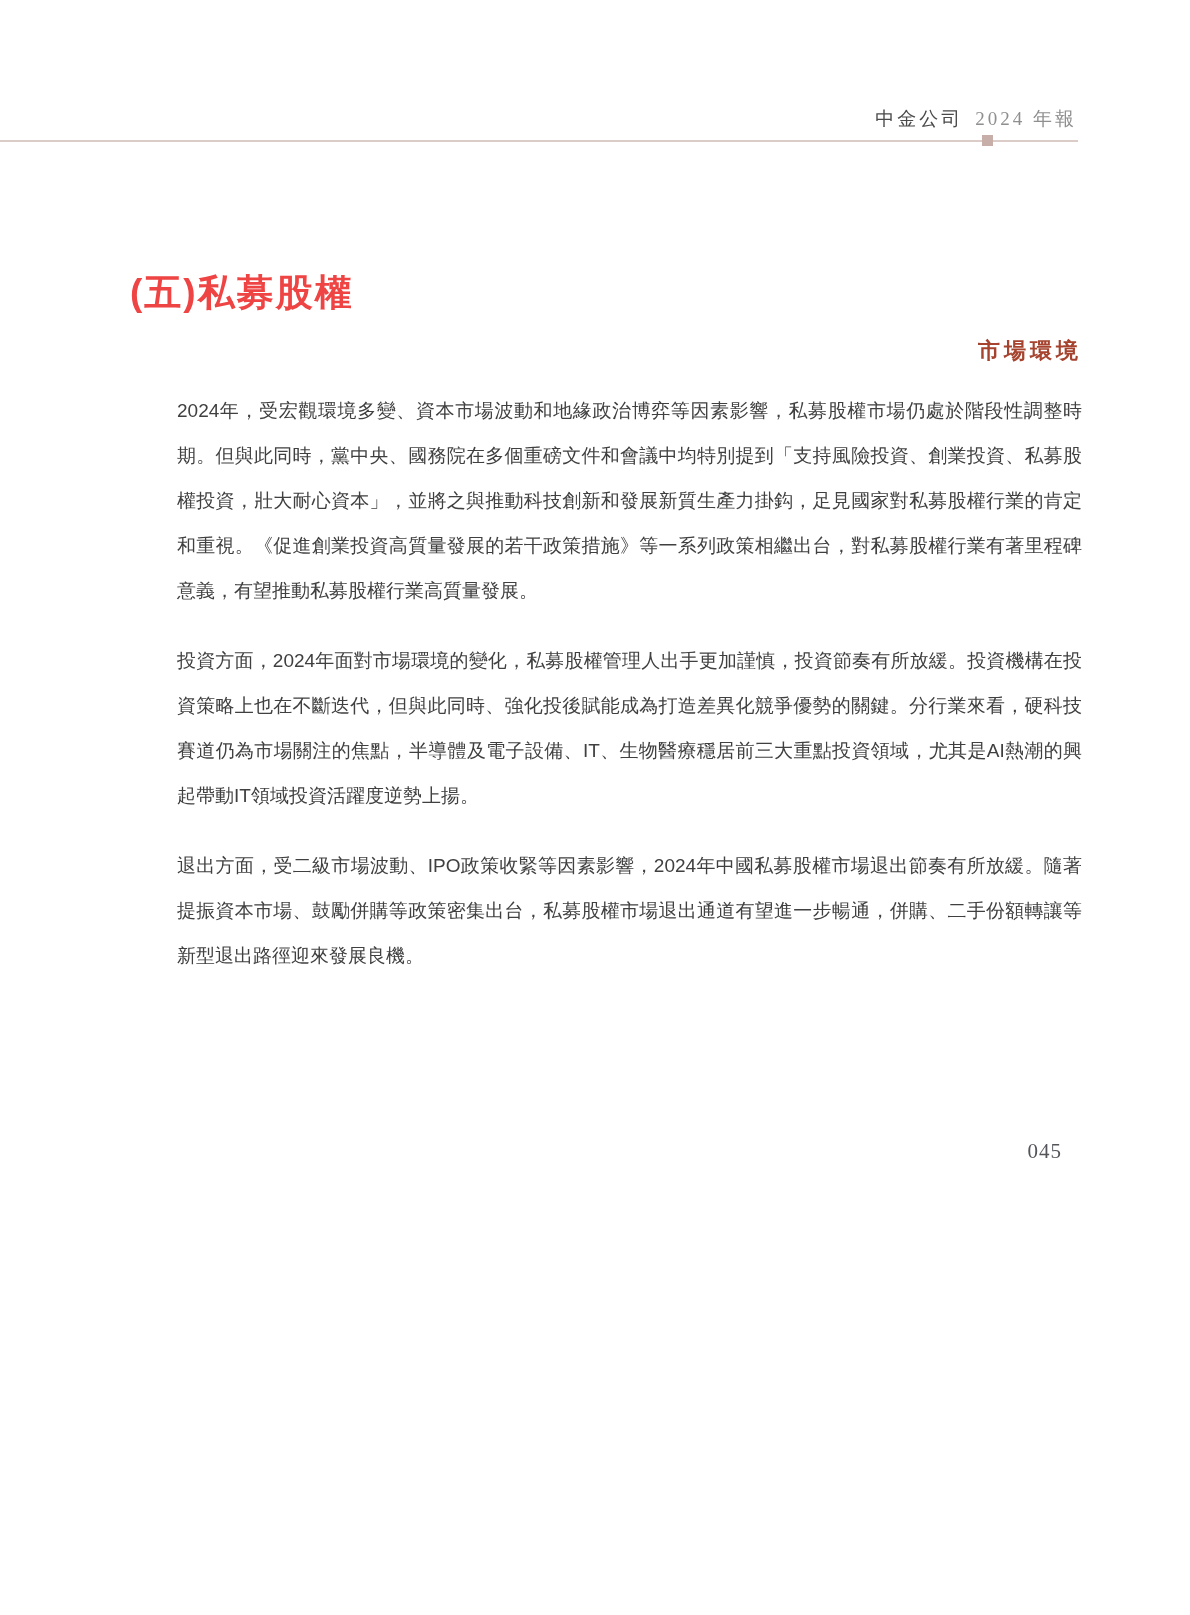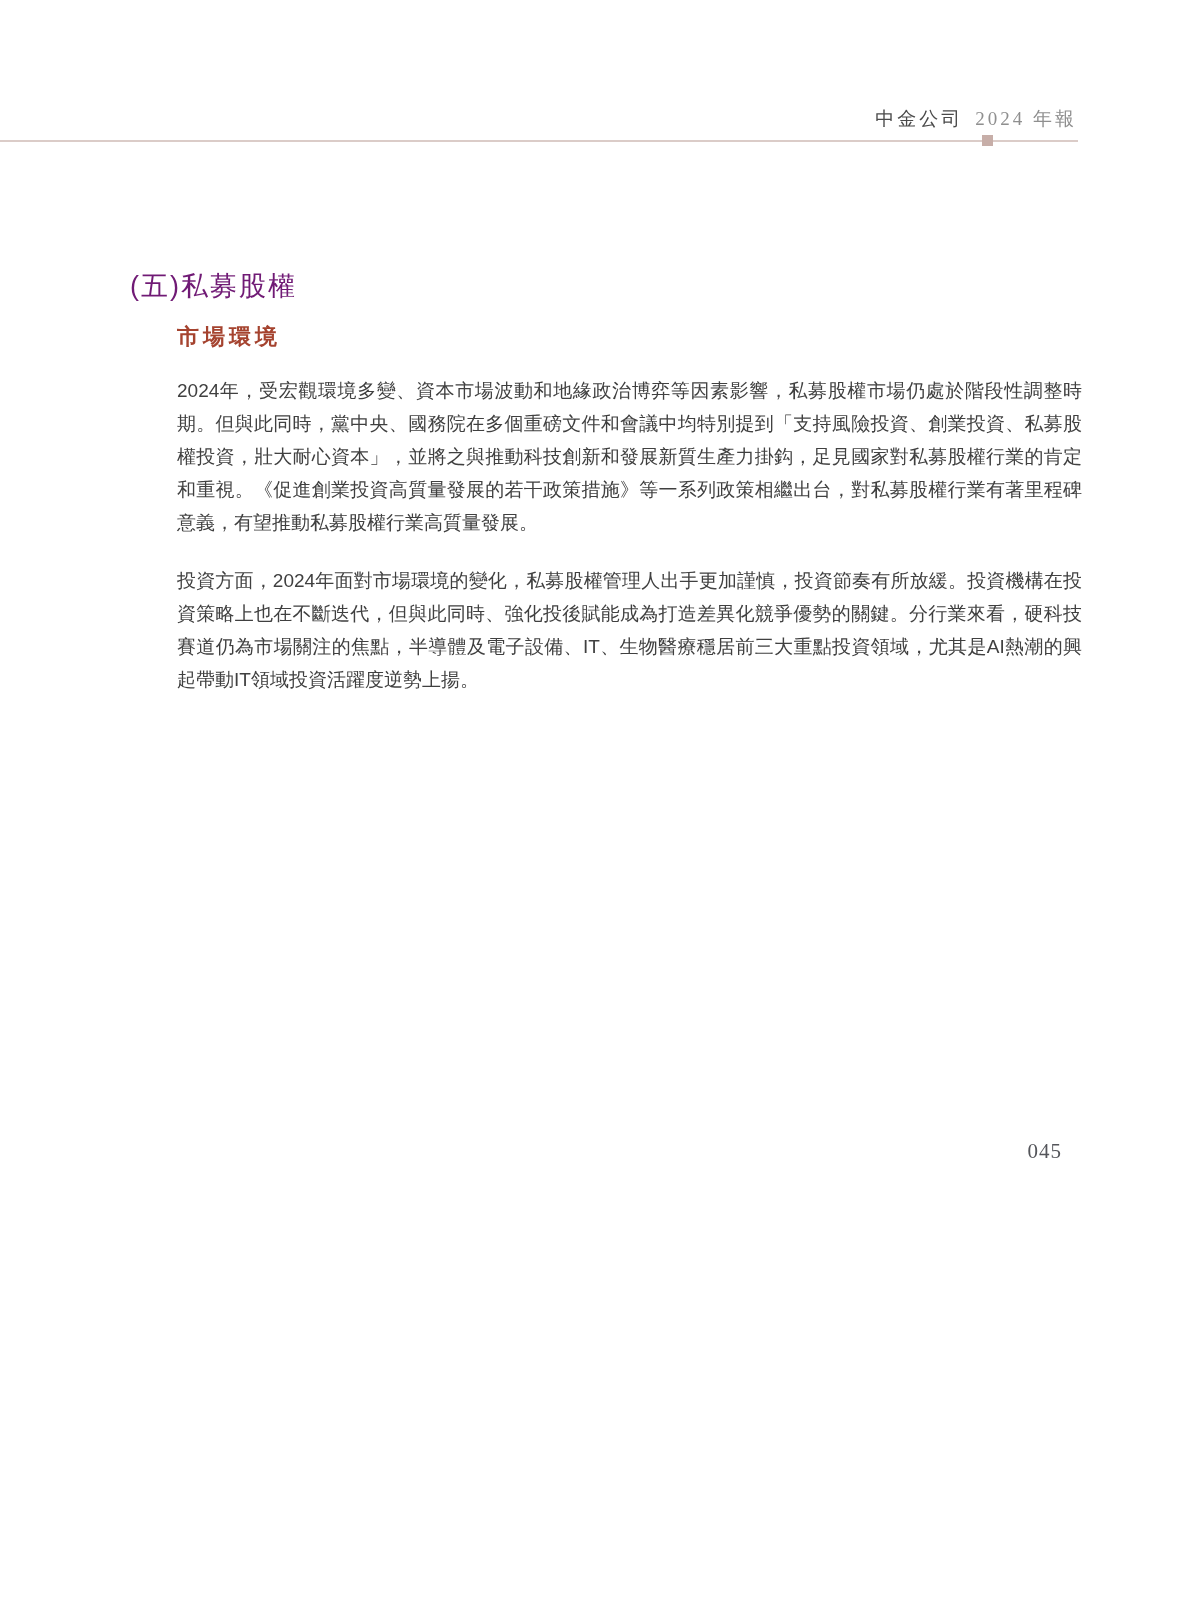--- a/index.html
+++ b/index.html
@@ -41,40 +41,41 @@
     height: 11px;
     background: #c7aea8;
   }
   .content {
     position: absolute;
     top: 268px;
     left: 130px;
     width: 952px;
   }
   .section-heading {
-    font-size: 27px;
-    font-weight: normal;
-    color: #701a75;
+    font-size: 37px;
+    font-weight: bold;
+    color: #ef4444;
     letter-spacing: 2px;
     margin: 0 0 18px 0;
   }
   .subheading {
     font-size: 22px;
     font-weight: bold;
     color: #a5432f;
     letter-spacing: 4px;
     margin: 0 0 22px 47px;
+    text-align: right;
   }
   .paragraphs {
     margin-left: 47px;
     width: 905px;
   }
   .paragraphs p {
     font-size: 19px;
-    line-height: 33px;
+    line-height: 45px;
     color: #404040;
     text-align: justify;
     margin: 0 0 25px 0;
   }
   .page-number {
     position: absolute;
     right: 128px;
     bottom: 50px;
     font-family: "Liberation Serif", "DejaVu Serif", serif;
     font-size: 21px;
@@ -95,18 +96,19 @@
   <div class="header-square"></div>
 
   <div class="content">
     <div class="section-heading">(五)私募股權</div>
 
     <div class="subheading">市場環境</div>
 
     <div class="paragraphs">
       <p>2024年，受宏觀環境多變、資本市場波動和地緣政治博弈等因素影響，私募股權市場仍處於階段性調整時期。但與此同時，黨中央、國務院在多個重磅文件和會議中均特別提到「支持風險投資、創業投資、私募股權投資，壯大耐心資本」，並將之與推動科技創新和發展新質生產力掛鈎，足見國家對私募股權行業的肯定和重視。《促進創業投資高質量發展的若干政策措施》等一系列政策相繼出台，對私募股權行業有著里程碑意義，有望推動私募股權行業高質量發展。</p>
       <p>投資方面，2024年面對市場環境的變化，私募股權管理人出手更加謹慎，投資節奏有所放緩。投資機構在投資策略上也在不斷迭代，但與此同時、強化投後賦能成為打造差異化競爭優勢的關鍵。分行業來看，硬科技賽道仍為市場關注的焦點，半導體及電子設備、IT、生物醫療穩居前三大重點投資領域，尤其是AI熱潮的興起帶動IT領域投資活躍度逆勢上揚。</p>
+      <p>退出方面，受二級市場波動、IPO政策收緊等因素影響，2024年中國私募股權市場退出節奏有所放緩。隨著提振資本市場、鼓勵併購等政策密集出台，私募股權市場退出通道有望進一步暢通，併購、二手份額轉讓等新型退出路徑迎來發展良機。</p>
     </div>
   </div>
 
   <div class="page-number">045</div>
 
 </div>
 
 </body></html>

